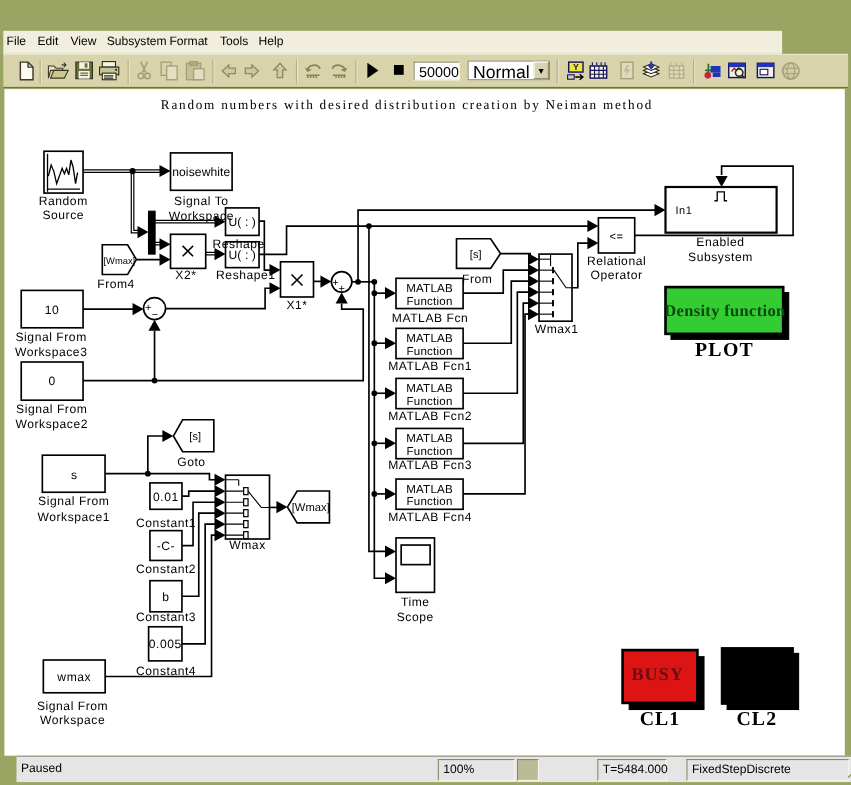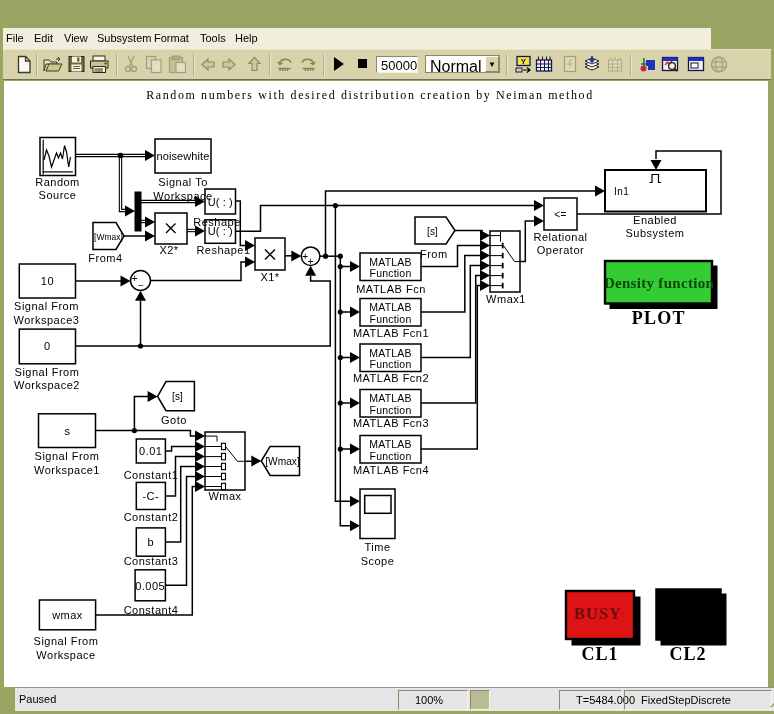--- a/index.html
+++ b/index.html
@@ -30,21 +30,21 @@
 border:1px solid #8d8968;}
 #combo span{position:absolute;left:4px;top:2px;font-size:16px;}
 #cbtn{position:absolute;right:0px;top:0px;width:14px;height:16px;background:#d7d3b1;
 border:1px solid #efecd9;border-top-color:#fbfaf2;border-left-color:#fbfaf2;
 border-right-color:#8d8968;border-bottom-color:#8d8968;font-size:8px;color:#000;text-align:center;line-height:15px;}
 #canvas{position:absolute;left:4px;top:81px;width:764px;height:606px;background:#fff;}
 #cansvg{position:absolute;left:0;top:0;}
 #statusbar{position:absolute;left:3px;top:687px;width:768px;height:24px;background:#e5e5e5;
 border-top:1px solid #97937b;font-size:11px;color:#000;margin-left:12px;}
 .sfield{position:absolute;top:2px;height:20px;border:1px solid #8d8968;
-border-right-color:#f6f4e4;border-bottom-color:#f6f4e4;padding:3px 0 0 16px;}
+border-right-color:#f6f4e4;border-bottom-color:#f6f4e4;padding:3px 0 0 4px;}
 #grip{position:absolute;right:1px;top:6px;width:15px;height:15px;}
 #heading{position:absolute;left:0px;top:88px;width:740px;text-align:center;
 font-family:"Liberation Serif",serif;font-size:12px;color:#000;letter-spacing:1.6px;}
 </style>
 </head>
 <body>
 <div id="win">
 <div id="menubar">
 <span class="mi" style="left:3px">File</span>
 <span class="mi" style="left:31px">Edit</span>
@@ -458,21 +458,21 @@
 <text x="598" y="618.5" font-size="16.5" text-anchor="middle" font-family="&quot;Liberation Serif&quot;,serif" font-weight="bold" fill="#6d0d0d" letter-spacing="1">BUSY</text>
 <text x="600" y="659.5" font-size="18" text-anchor="middle" font-family="&quot;Liberation Serif&quot;,serif" font-weight="bold" fill="#000" letter-spacing="1">CL1</text>
 <text x="688" y="659.5" font-size="18" text-anchor="middle" font-family="&quot;Liberation Serif&quot;,serif" font-weight="bold" fill="#000" letter-spacing="1">CL2</text>
 </svg>
 </div>
 <div id="heading">Random numbers with desired distribution creation by Neiman method</div>
 <div id="statusbar">
 <span style="position:absolute;left:4px;top:5px;">Paused</span>
 <div class="sfield" style="left:383px;width:70px;">100%</div>
 <div class="sfield" style="left:455px;width:20px;background:#b9bc94;"></div>
-<div class="sfield" style="left:544px;width:63px;">T=5484.000</div>
+<div class="sfield" style="left:528px;width:63px;">T=5484.000</div>
 <div class="sfield" style="left:609px;width:148px;">FixedStepDiscrete</div>
 <svg id="grip" width="15" height="15">
         <g stroke="#9b9773" stroke-width="1.5">
           <line x1="13" y1="4" x2="4" y2="13"></line>
           <line x1="13" y1="8" x2="8" y2="13"></line>
           <line x1="13" y1="12" x2="12" y2="13"></line>
         </g>
       </svg>
 </div>
 </div>

